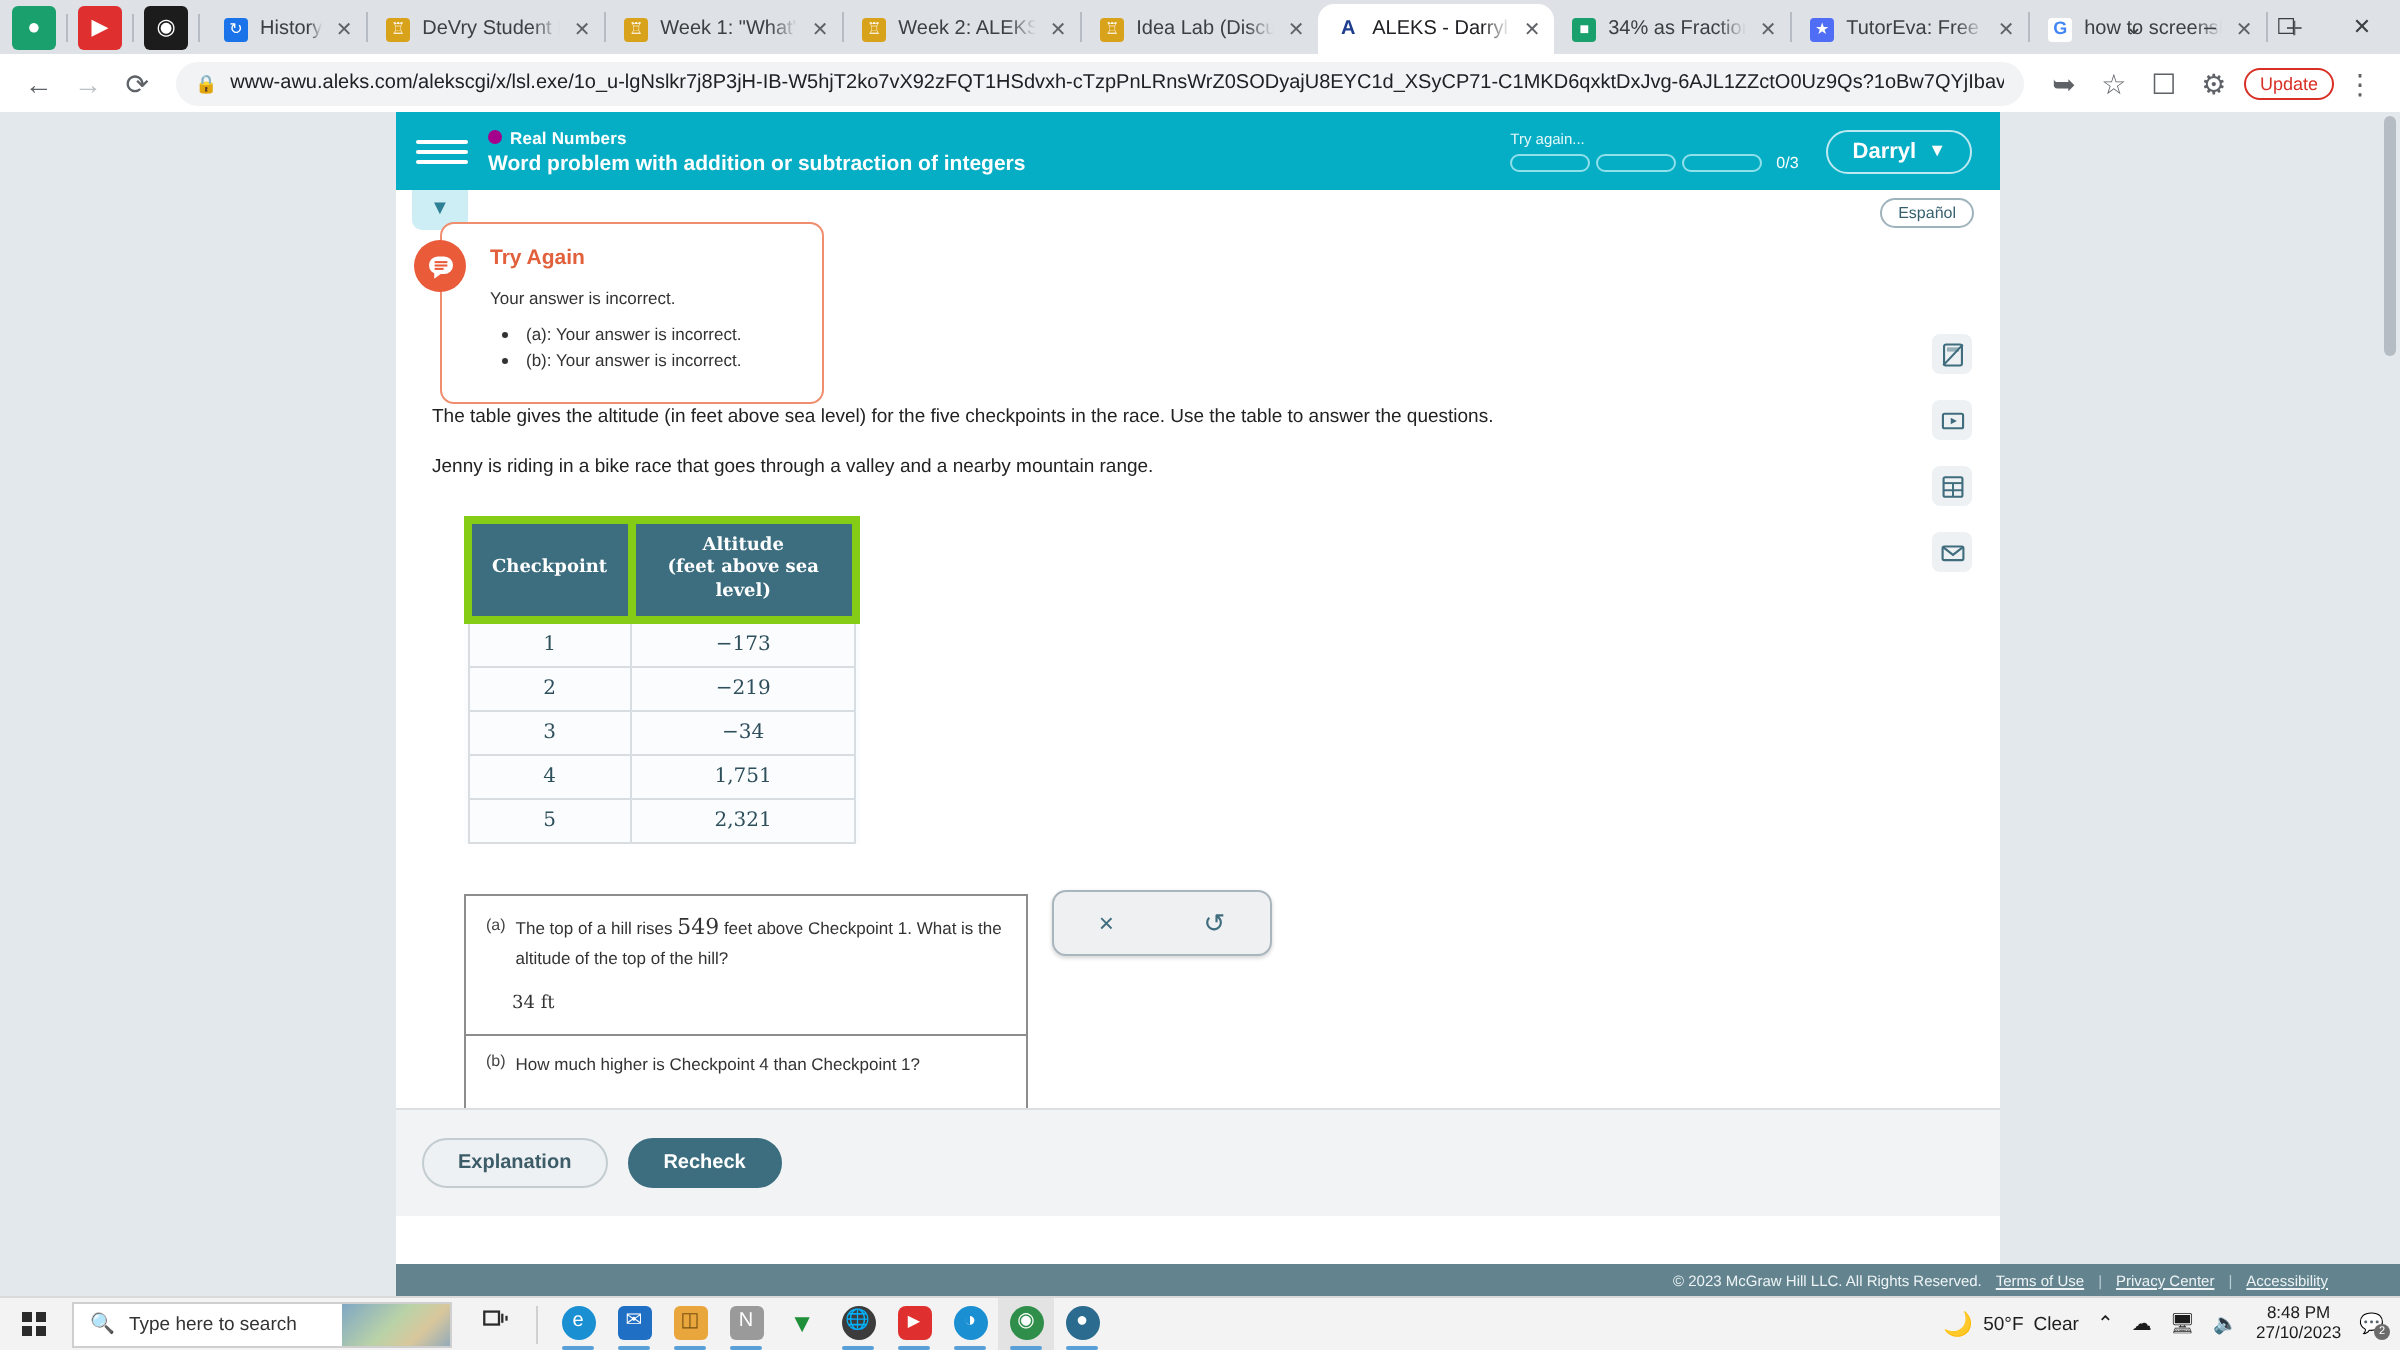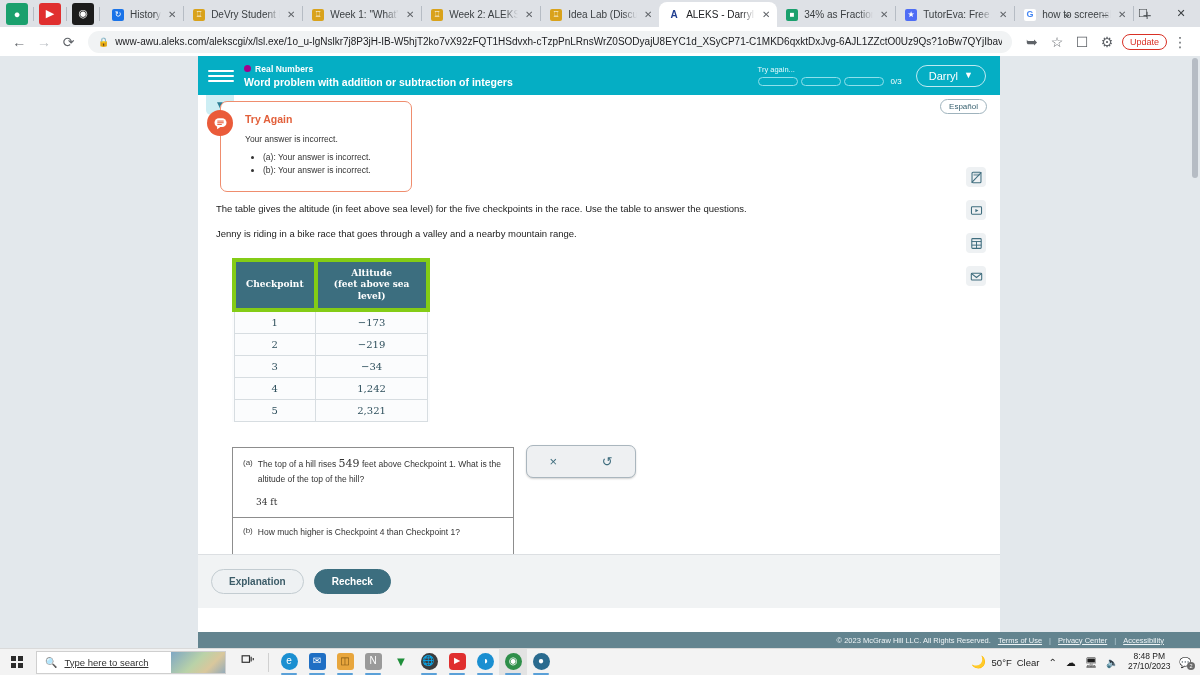--- a/index.html
+++ b/index.html
@@ -110,21 +110,21 @@
   .progwrap { text-align: left; margin-right: 14px; }
   .progtext { font-size: 7.5px; color: #e4f8fb; margin-bottom: 3px; }
   .progbars { display: flex; align-items: center; gap: 3px; }
   .pbar {
     width: 40px; height: 9px; border: 1px solid #8fe0eb; border-radius: 5px;
   }
   .pcount { font-size: 8px; color: #fff; margin-left: 4px; }
 
   .userpill {
     border: 1px solid #bdeaf2; border-radius: 16px; padding: 4px 12px;
-    font-size: 11px; font-weight: normal; color: #fff;
+    font-size: 11px; font-weight: bold; color: #fff;
     display: flex; align-items: flex-start; gap: 6px;
   }
   .userpill .chev { font-size: 9px; }
 
   
   .contentarea { position: relative; height: 513px; background: #fff; }
 
   .esp-wrap { position: absolute; right: 13px; top: 4px; }
   .esp {
     border: 1px solid #9fb3bd; border-radius: 10px; font-size: 8px;
@@ -141,21 +141,21 @@
   }
 
   
   .callout-tab {
     position: absolute; left: 8px; top: 0; width: 28px; height: 20px;
     background: #cdeef4; border-radius: 0 0 5px 5px;
     display: flex; align-items: center; justify-content: center;
   }
   .callout-tab .chev { color: #2d7f95; font-size: 10px; line-height: 1; }
   .callout {
-    position: absolute; left: 22px; top: 6px; width: 192px;
+    position: absolute; left: 22px; top: 16px; width: 192px;
     border: 1px solid #ef8d6e; border-radius: 7px; background: #fff;
     padding: 11px 12px 14px 24px;
   }
   .callout-badge {
     position: absolute; left: -14px; top: 8px; width: 26px; height: 26px;
     border-radius: 50%; background: #ea5b3a;
     display: flex; align-items: center; justify-content: center;
   }
   .ctitle { color: #e2603b; font-weight: bold; font-size: 10.5px; }
   .cbody { color: #333; font-size: 8.5px; margin-top: 9px; }
@@ -257,21 +257,21 @@
     justify-content: center;
   }
   .winlogo { display: grid; grid-template-columns: 5px 5px; grid-template-rows: 5px 5px; gap: 1.5px; }
   .winlogo i { background: #2b2b2b; display: block; }
   .searchbox {
     width: 190px; height: 23px; background: #ffffff; border: 1px solid #cfcfcf;
     display: flex; align-items: center; gap: 7px; padding: 0 8px;
     margin-left: 2px; position: relative; overflow: hidden;
   }
   .searchbox .sicon { font-size: 10px; color: #444; }
-  .searchbox .stext { font-size: 9.5px; color: #333; text-decoration: underline; }
+  .searchbox .stext { font-size: 9.5px; color: #333; }
   .searchbox .bridge {
     position: absolute; right: 0; top: 0; width: 54px; height: 23px;
     background: linear-gradient(135deg,#7fa7c4 0%, #b9d2a8 45%, #d9c79c 70%, #8ea9bd 100%);
   }
   .tasksep { width: 1px; height: 19px; background: #d0d0d0; margin: 0 6px; }
   .tbicon {
     width: 28px; height: 27px; display: flex; align-items: flex-start;
     justify-content: center; padding-top: 4px; position: relative;
   }
   .tbicon.run::after {
@@ -507,21 +507,21 @@
             <tr>
               <td class="cp">2</td>
               <td class="val">−219</td>
             </tr>
             <tr>
               <td class="cp">3</td>
               <td class="val">−34</td>
             </tr>
             <tr>
               <td class="cp">4</td>
-              <td class="val">1,242</td>
+              <td class="val">1,751</td>
             </tr>
             <tr>
               <td class="cp">5</td>
               <td class="val">2,321</td>
             </tr>
           </tbody>
         </table>
 
         <div class="qbox">
           <div class="qrow">

